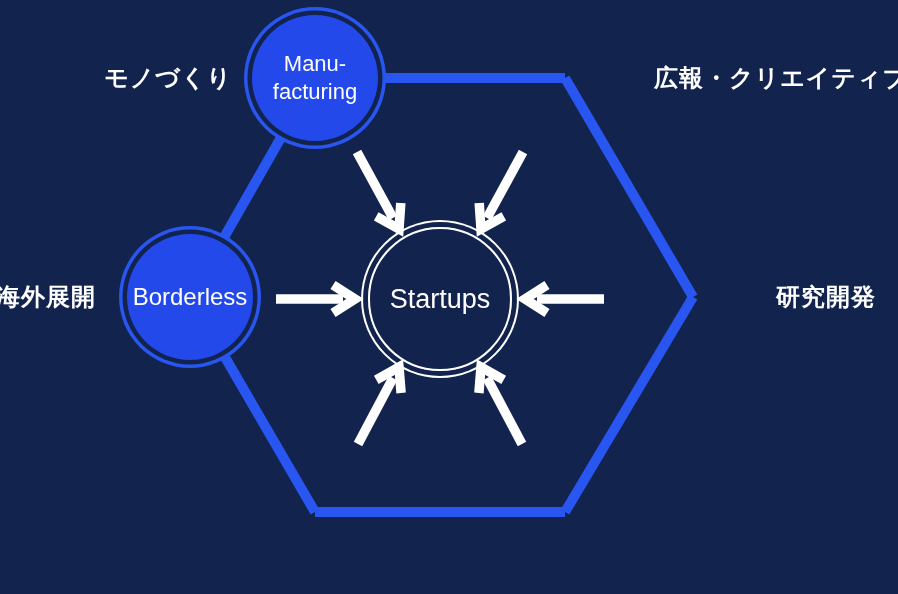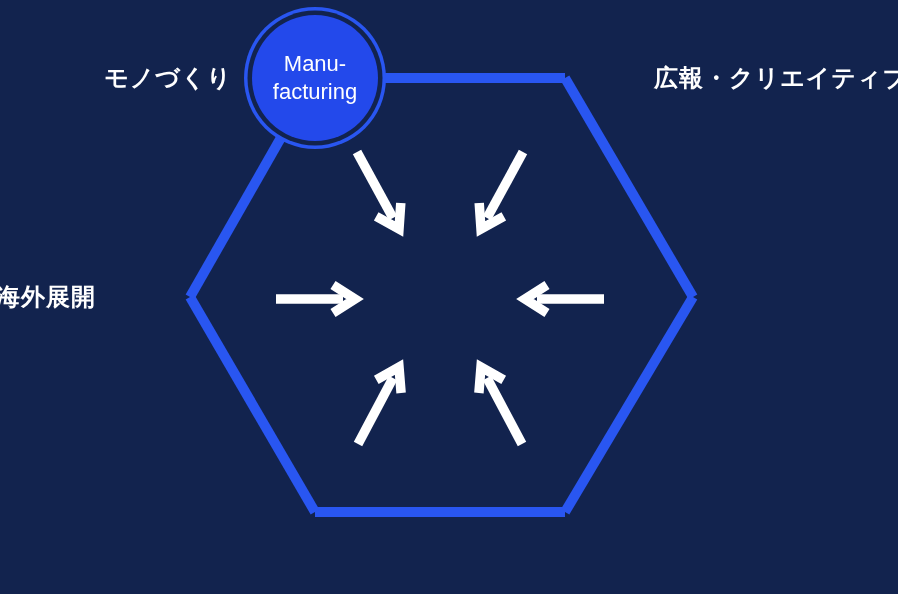--- a/index.html
+++ b/index.html
@@ -76,24 +76,27 @@
     <line class="connector" x1="315" y1="78" x2="565" y2="78"></line>
     <line class="connector" x1="565" y1="78" x2="693" y2="297"></line>
     <line class="connector" x1="693" y1="297" x2="565" y2="512"></line>
     <line class="connector" x1="565" y1="512" x2="315" y2="512"></line>
     <line class="connector" x1="315" y1="512" x2="190" y2="297"></line>
     <line class="connector" x1="190" y1="297" x2="315" y2="78"></line>
   </svg>
 
   <div class="node two-line" id="node-manufacturing">Manu-
 facturing</div>
+  <div class="node" id="node-borderless">Borderless</div>
 
+  <div class="center-node">Startups</div>
 
   <div class="jp-label" id="jp-manufacturing">モノづくり</div>
   <div class="jp-label" id="jp-pr">広報・クリエイティブ</div>
+  <div class="jp-label" id="jp-rnd">研究開発</div>
   <div class="jp-label" id="jp-borderless">海外展開</div>
 
   <svg class="layer arrows" viewBox="0 0 898 594">
     <g>
       <line class="arrow-shaft" x1="357" y1="152" x2="393" y2="218"></line>
       <polyline class="arrow-head" points="376.2,216.4 399,229 400.8,203"></polyline>
     </g>
     <g>
       <line class="arrow-shaft" x1="523" y1="152" x2="487" y2="218"></line>
       <polyline class="arrow-head" points="503.8,216.4 481,229 479.2,203"></polyline>

